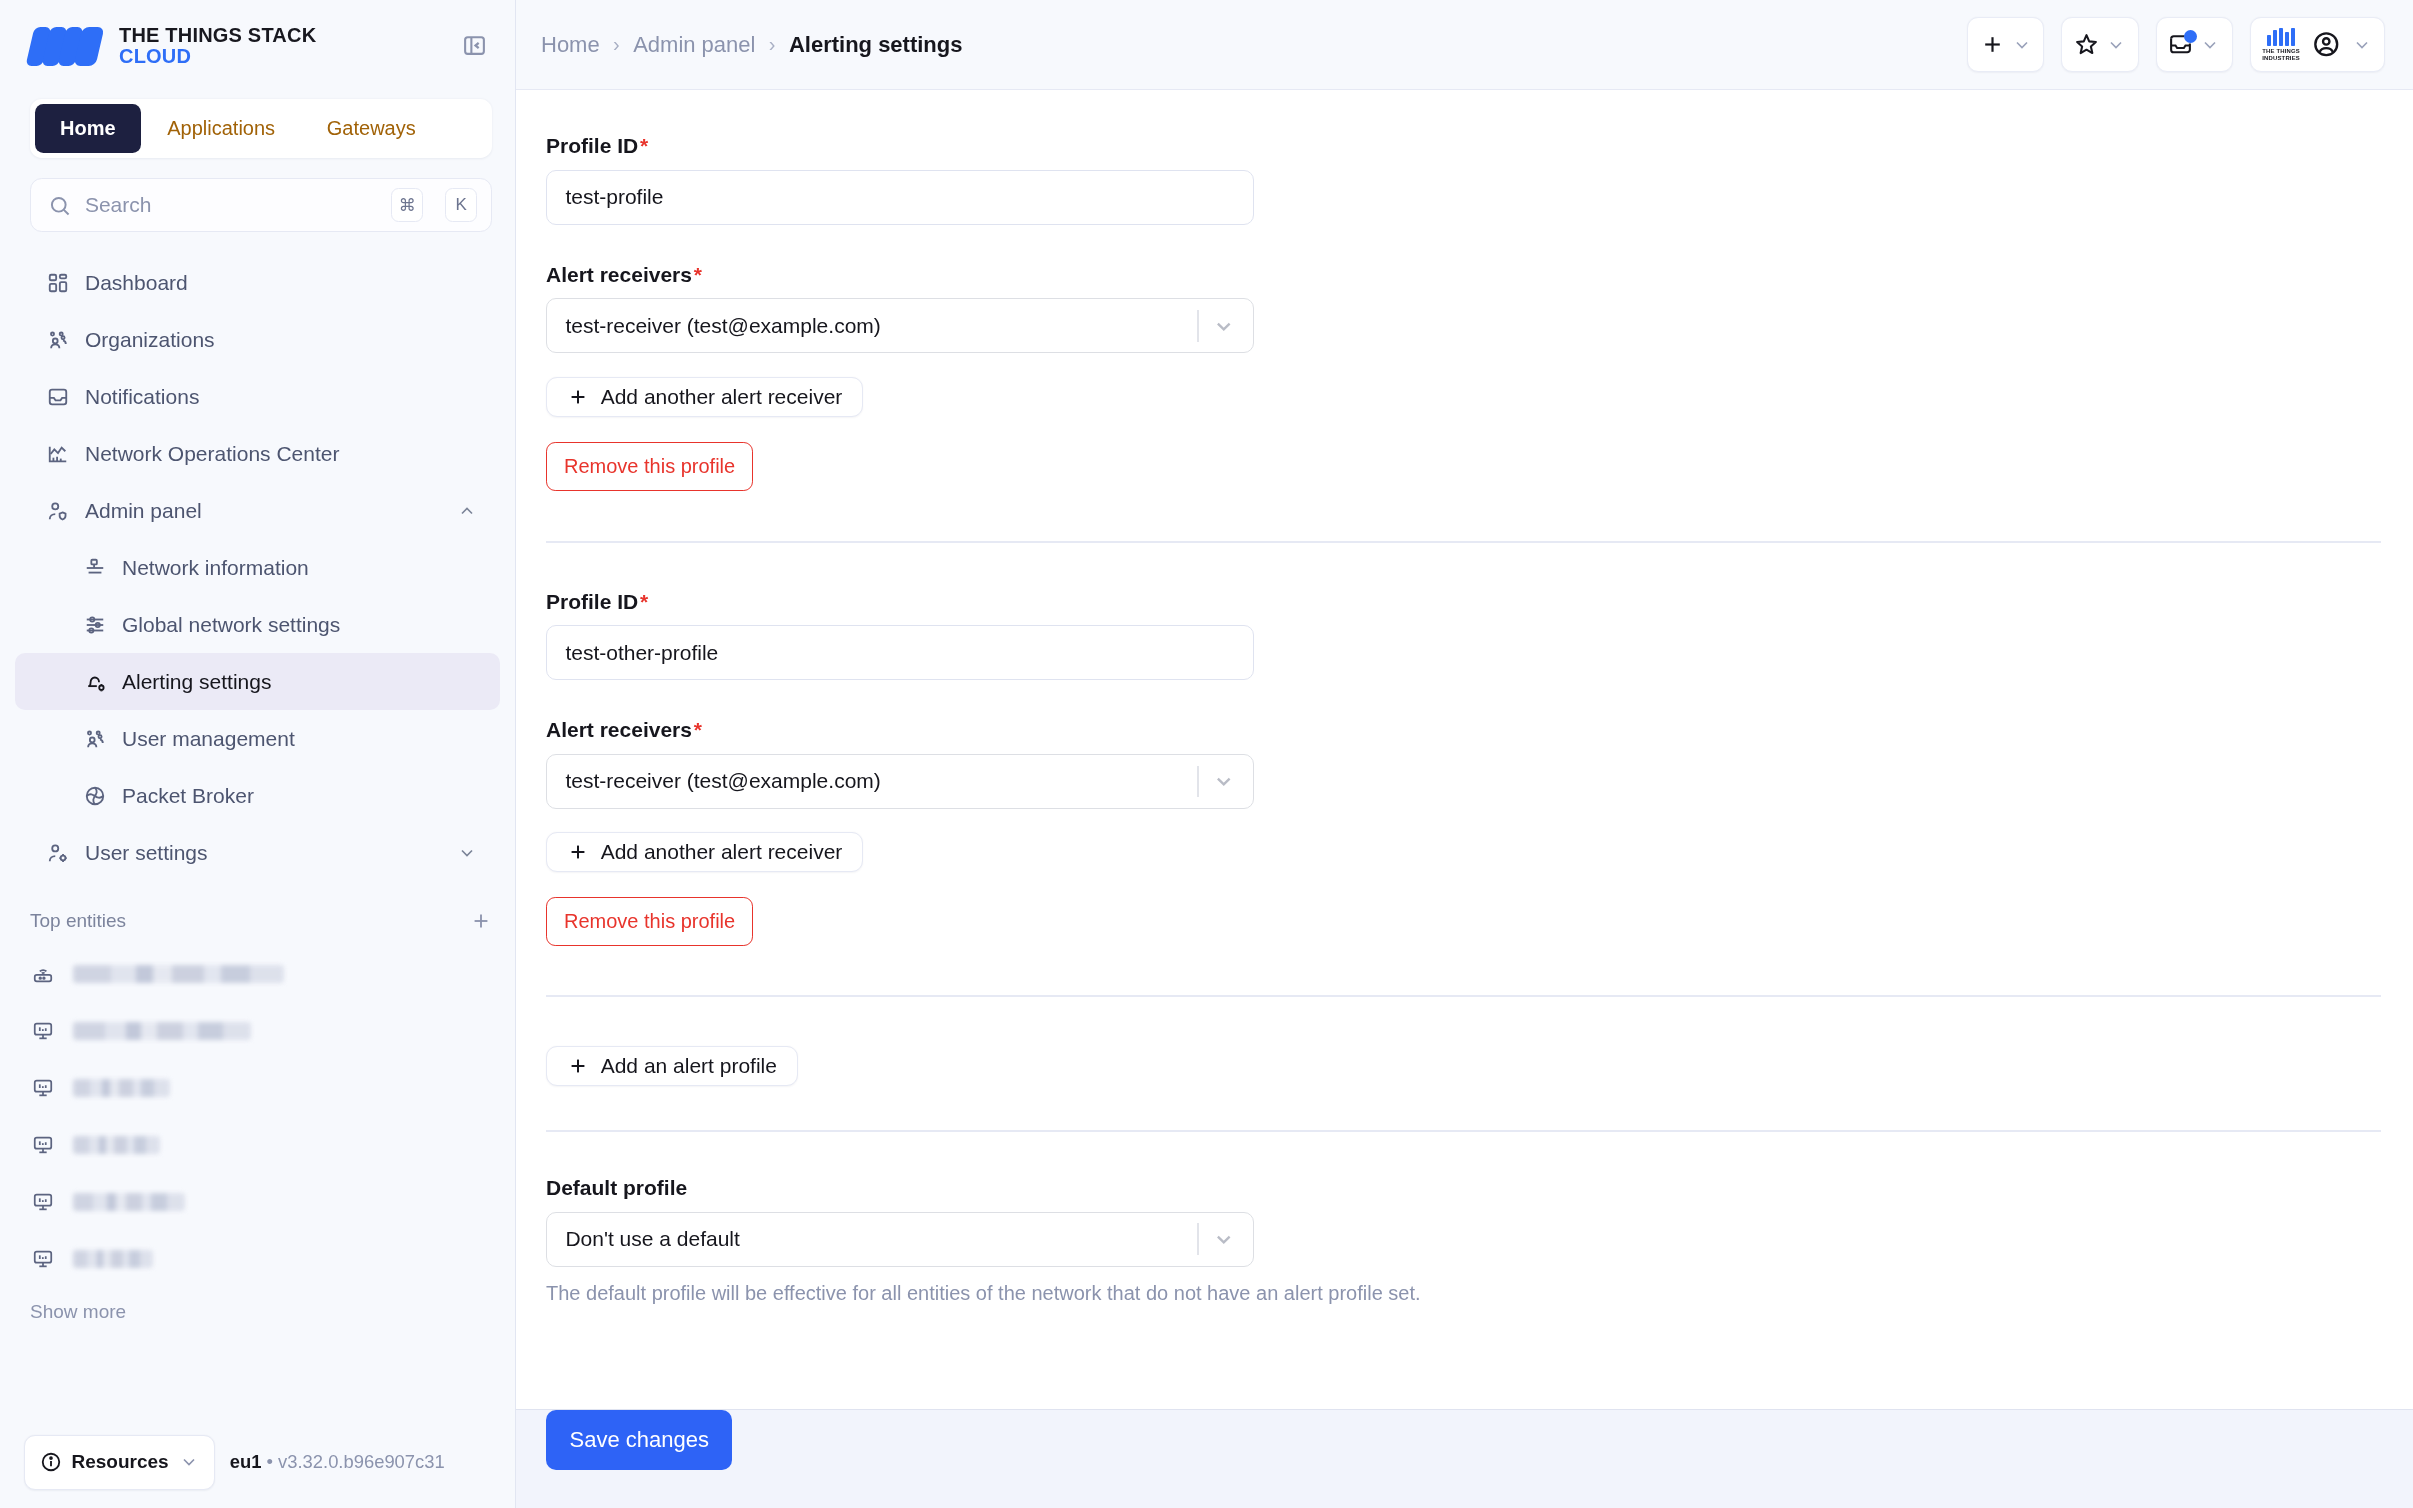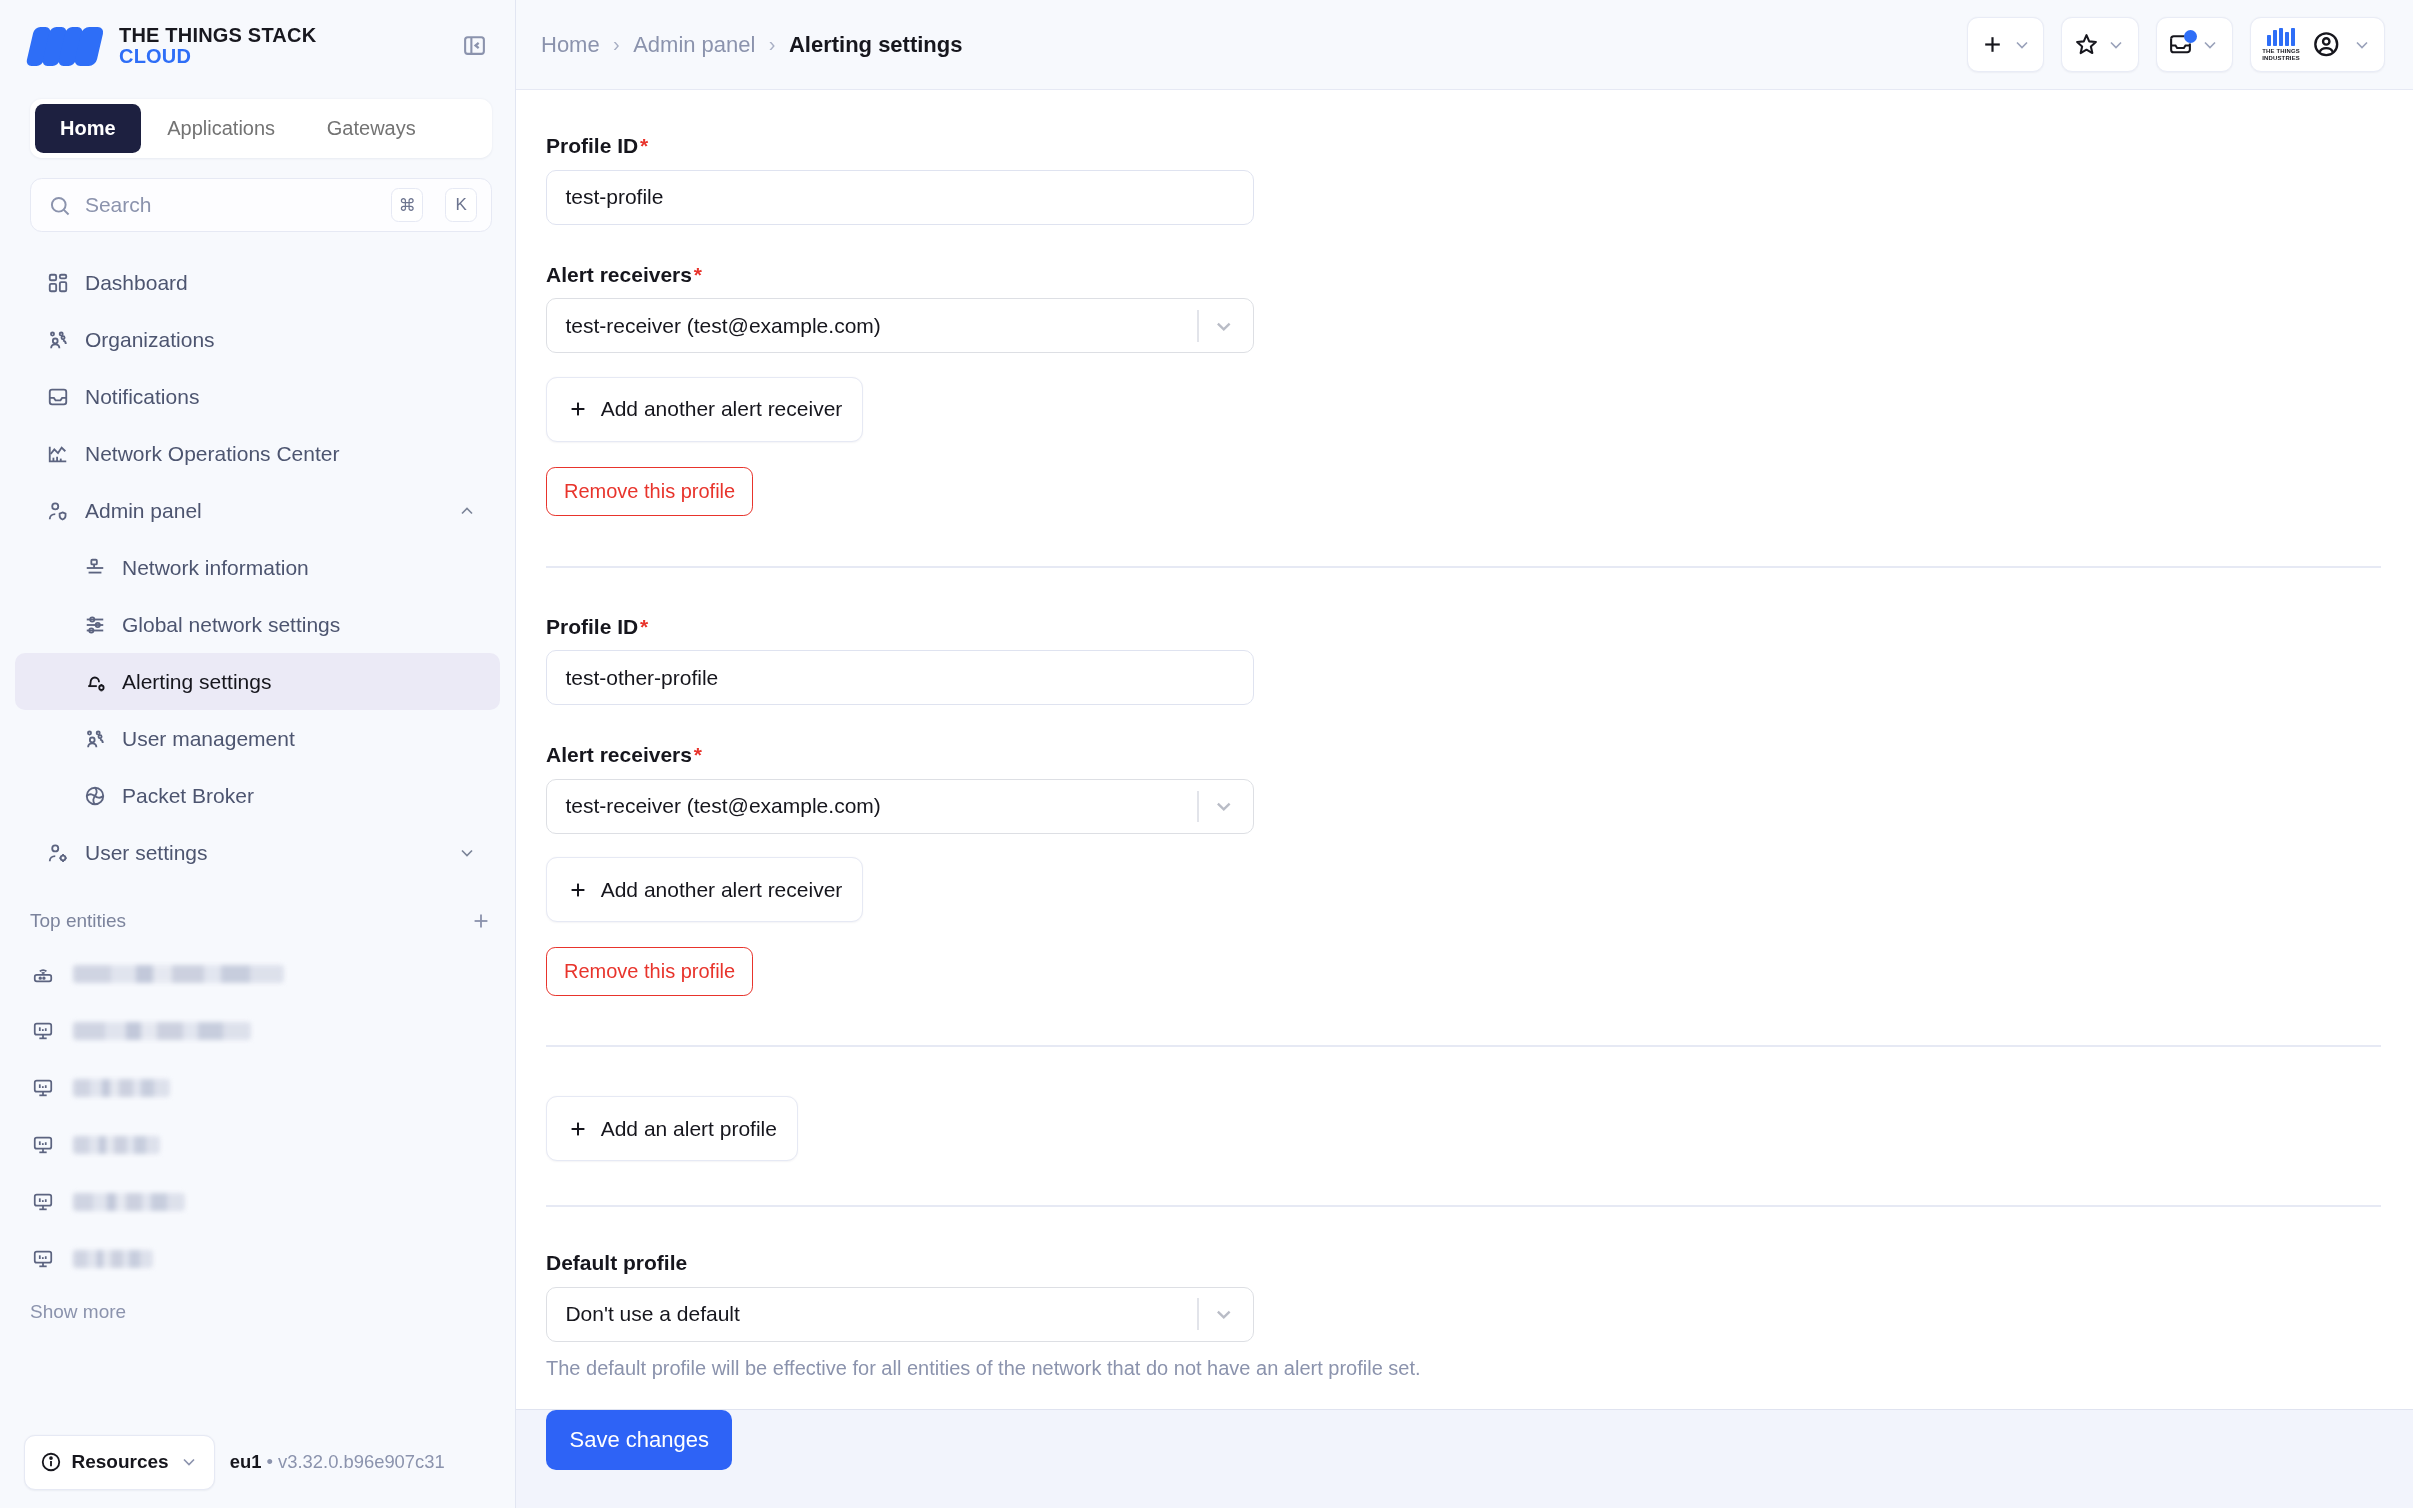--- a/index.html
+++ b/index.html
@@ -46,21 +46,21 @@
   .seg-wrap {
     margin: 8.4px 23.5px 0 30px;
     background: #ffffff; border-radius: 11.7px;
     box-shadow: 0 0.8px 2.5px rgba(35,45,80,.07);
     display: flex; padding: 5px; gap: 1.7px;
     height: 59px; align-items: center;
   }
   .seg {
     flex: 0 0 auto; height: 49px; padding: 0 25px;
     display: flex; align-items: center; justify-content: center;
-    font-size: 20px; color: #737373; border-radius: 8.4px; cursor: pointer;
+    font-size: 20px; color: #a16207; border-radius: 8.4px; cursor: pointer;
     white-space: nowrap;
   }
   .seg.active { background: #1d2040; color: #ffffff; font-weight: 600; }
 
   .search-box {
     margin: 20px 23.5px 0 30px; height: 54px;
     background: #fdfdff; border: 1.7px solid #e6e9f4; border-radius: 11.7px;
     display: flex; align-items: center; padding: 0 13.4px 0 17px; gap: 13.4px;
     cursor: text;
   }
@@ -162,21 +162,21 @@
   .sel-wrap { width: 708px; height: 55px; position: relative; }
   .sel {
     width: 100%; height: 100%; border: 1.7px solid #dddfe4; border-radius: 10px;
     background: #fff; display: flex; align-items: center; padding: 0 18.4px;
     font-size: 21px; color: #16161d; cursor: pointer;
   }
   .sel .div { position: absolute; right: 55px; top: 11.7px; bottom: 11.7px; width: 1.7px; background: #e2e4ea; }
   .sel .chev { position: absolute; right: 18.4px; top: 50%; transform: translateY(-50%); color: #b9bcc6; display: flex; }
 
   .ghost-btn {
-    height: 65px; display: inline-flex; align-items: center; gap: 11.7px;
+    height: 40px; display: inline-flex; align-items: center; gap: 11.7px;
     padding: 0 20px; border: 1.7px solid #e6e9f4; border-radius: 11px;
     background: #fff; font-size: 21px; color: #16161d; cursor: pointer;
     box-shadow: 0 0.8px 1.7px rgba(35,45,80,.05);
   }
   .danger-btn {
     height: 49px; display: inline-flex; align-items: center;
     padding: 0 17px; border: 1.7px solid #e8342c; border-radius: 9.2px;
     background: #fff; font-size: 20px; color: #e8342c; cursor: pointer;
   }
   .hr { height: 1.7px; background: #e6e9f4; margin: 0; }

